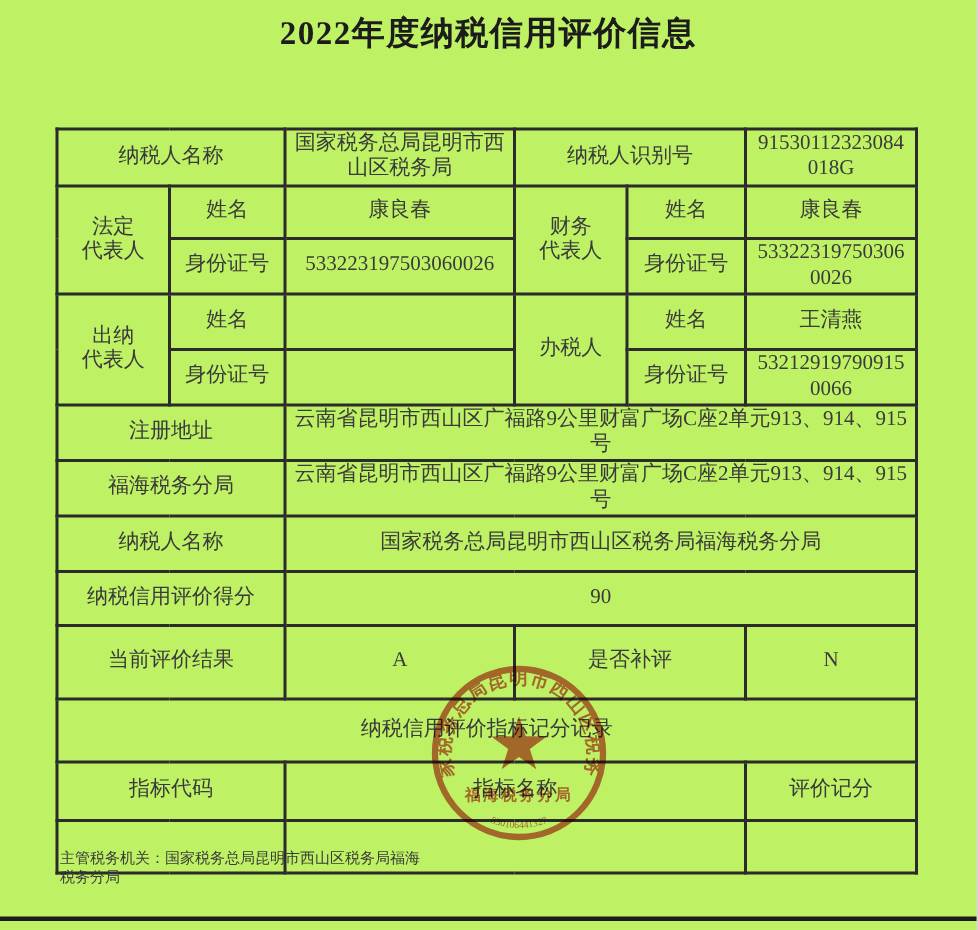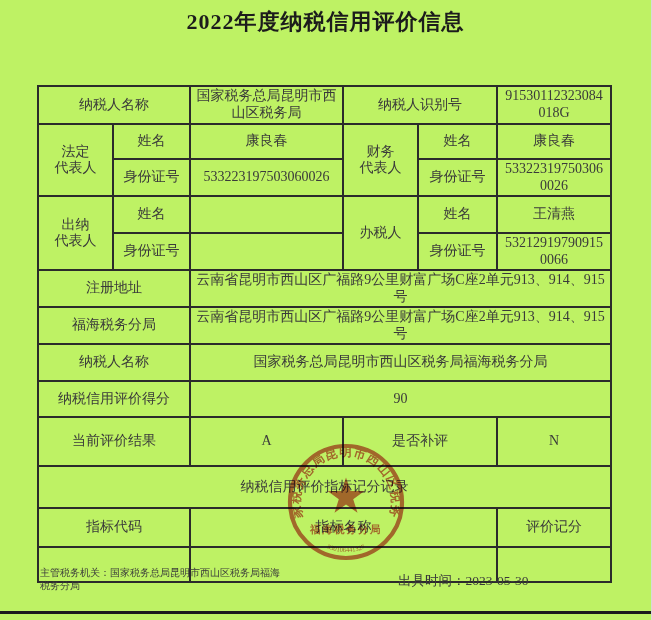--- a/index.html
+++ b/index.html
@@ -184,16 +184,15 @@
       <textPath href="#arcTop" startOffset="50%" text-anchor="middle">国家税务总局昆明市西山区税务局</textPath>
     </text>
     <polygon fill="#d15350" points="62,37.5 66.5,50.9 80.5,51 69.2,59.3 73.5,72.8 62,64.6 50.5,72.8 54.8,59.3 43.5,51 57.5,50.9"></polygon>
     <text x="62" y="93" text-anchor="middle" font-size="10.5" font-weight="bold" fill="#d15350" letter-spacing="1.5">福海税务分局</text>
     <text font-size="6.5" fill="#d15350">
       <textPath href="#arcBottom" startOffset="50%" text-anchor="middle">530106441327</textPath>
     </text>
   </svg>
 
   <div class="footer-authority">主管税务机关：国家税务总局昆明市西山区税务局福海税务分局</div>
-  <div class="footer-issued">出具时间：2023-05-30</div>
   <div class="bottom-rule"></div>
 
 </div>
 
 </body></html>

